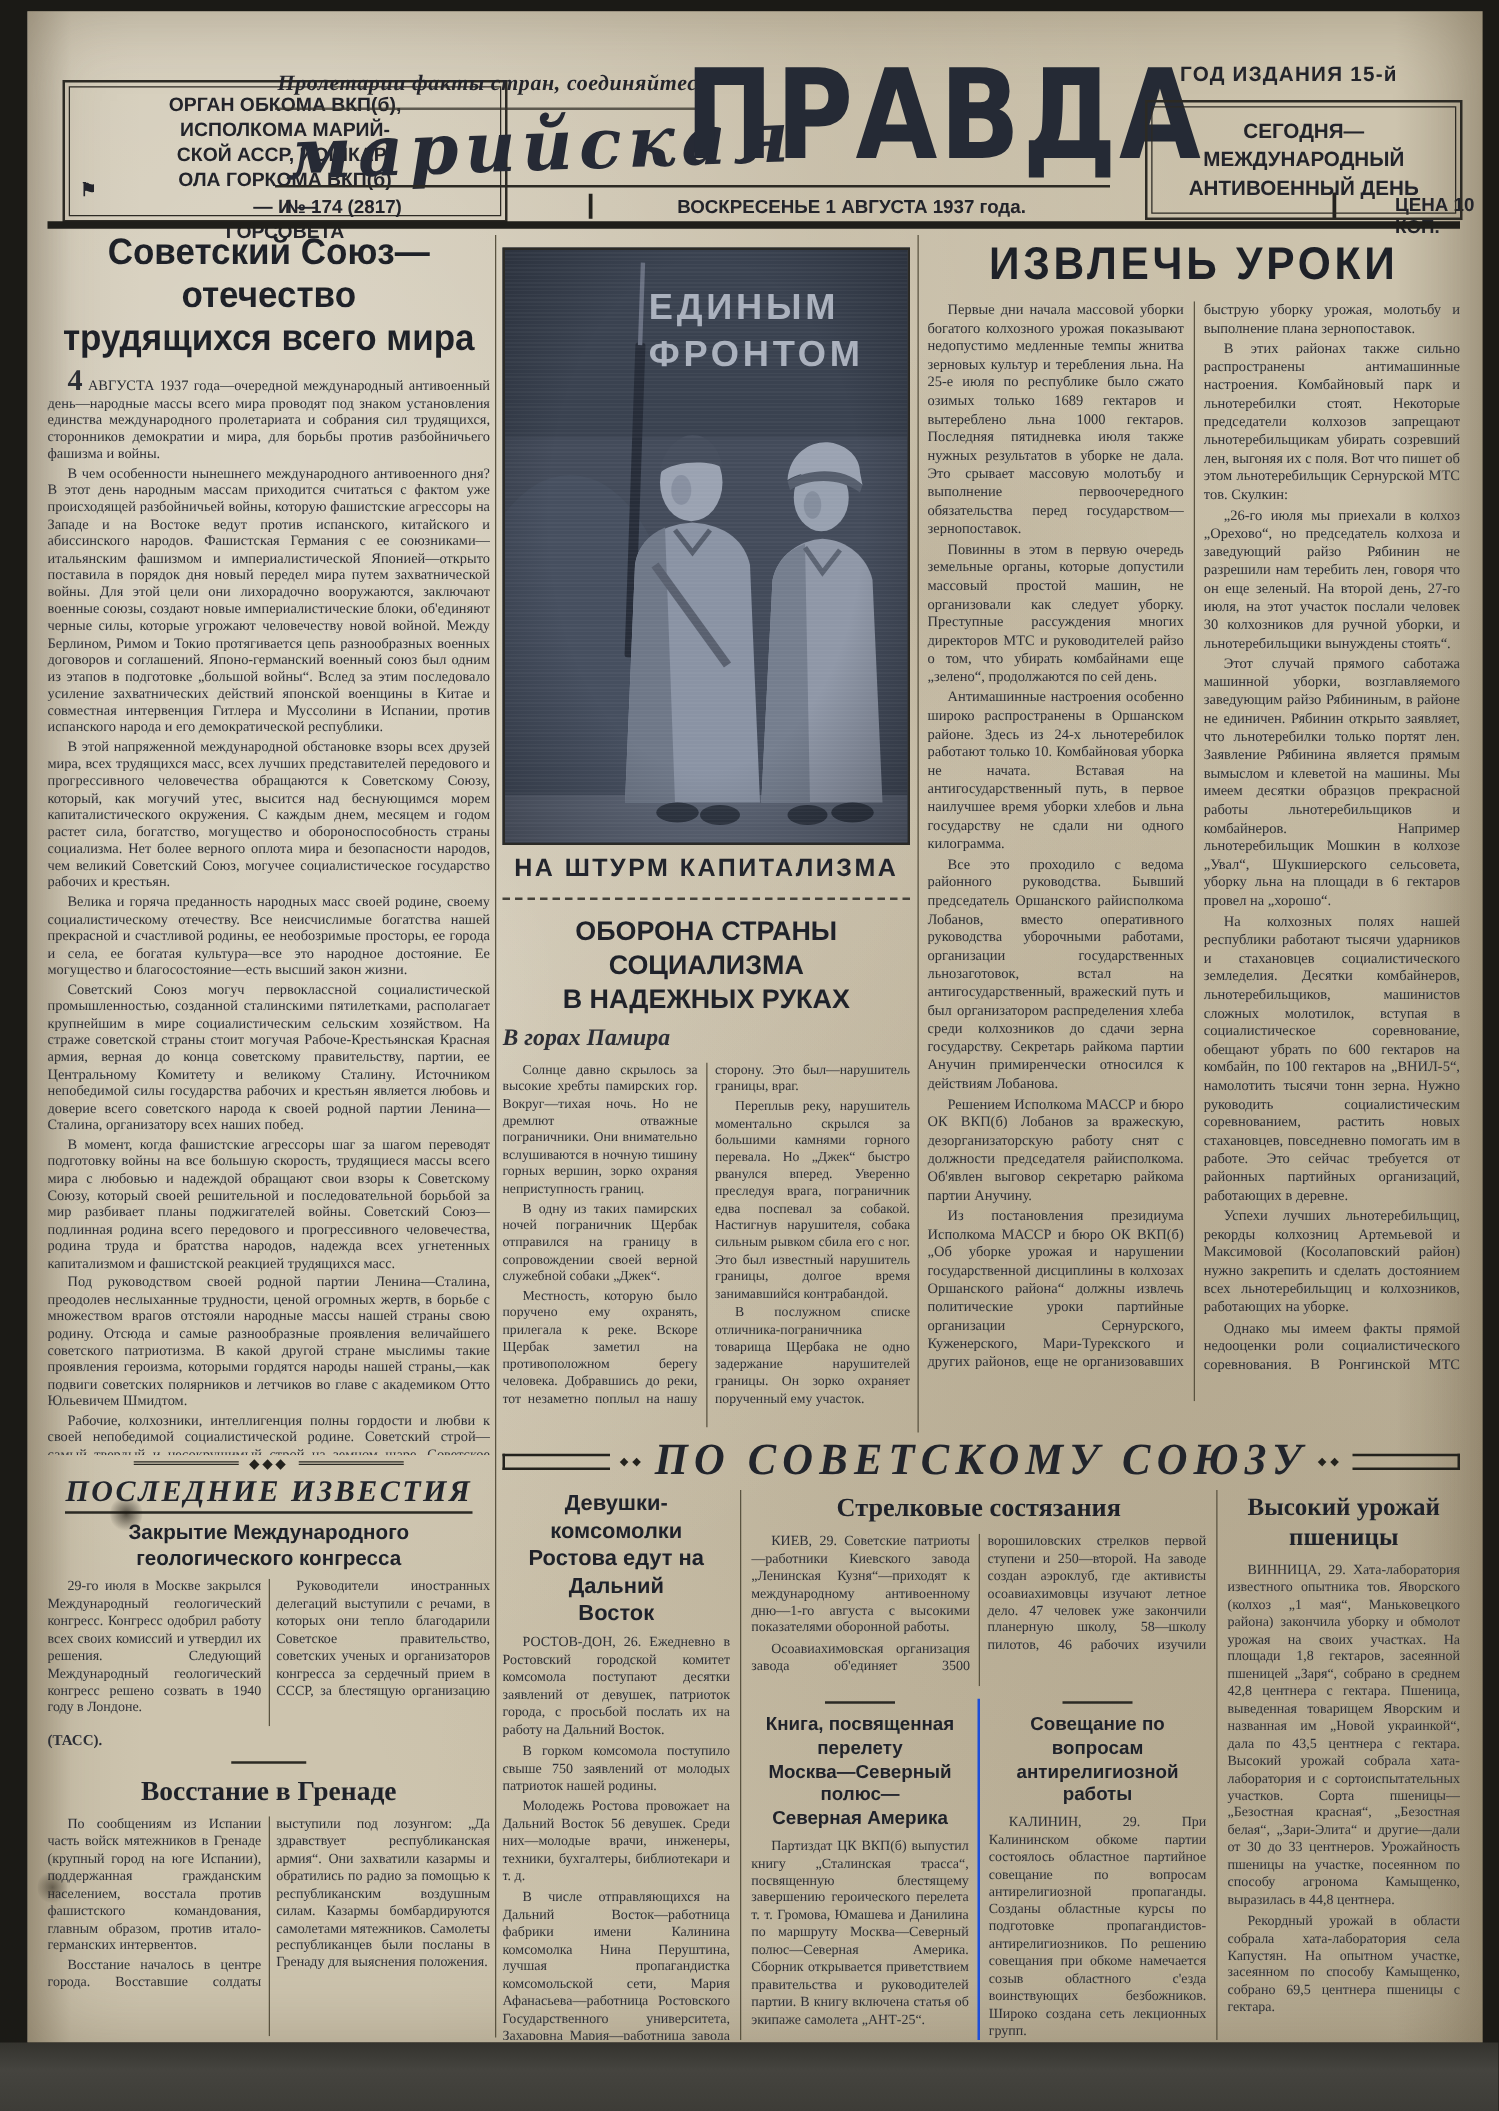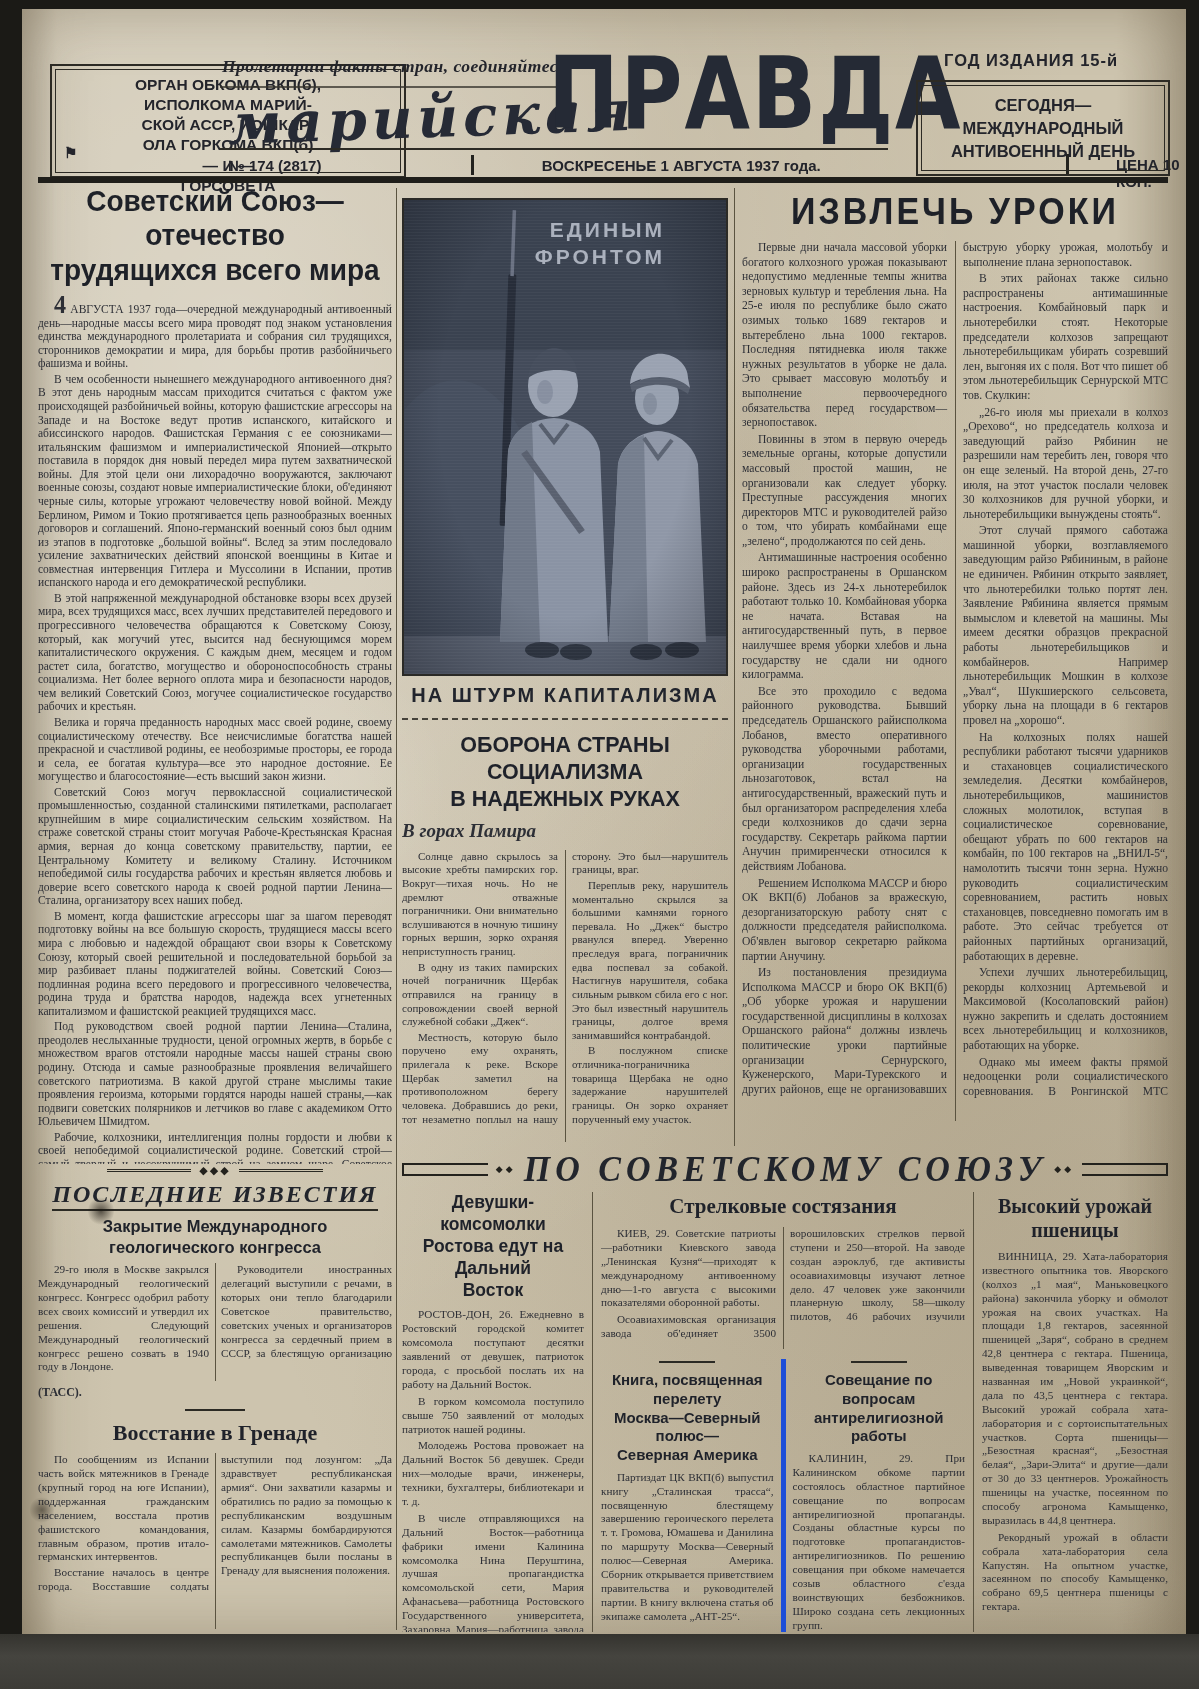--- a/index.html
+++ b/index.html
@@ -64,22 +64,22 @@
   .lead-title{font-family:"Liberation Sans",sans-serif;font-weight:bold;font-size:28px;
     line-height:1.18;text-align:center;color:#1e2128;margin-bottom:10px;transform:scaleY(1.05);}
   .lead .bodytext{font-size:11.5px;line-height:1.18;}
   .firstp::first-letter{font-size:210%;font-weight:bold;line-height:.8;}
 
   .photo-frame{position:absolute;left:402px;top:198px;width:326px;height:478px;border:2px solid #2b2a26;
     box-sizing:border-box;background:#434b5a;overflow:hidden;}
   .photo-frame::after{content:"";position:absolute;inset:0;
     background:repeating-linear-gradient(0deg,rgba(255,255,255,.035) 0 1px,transparent 1px 3px),
                radial-gradient(ellipse at 50% 45%,transparent 55%,rgba(10,12,18,.35));}
-  .poster-text{position:absolute;top:16px;left:56%;transform:translateX(-38%);text-align:right;
-    font-family:"Liberation Sans",sans-serif;font-weight:bold;font-size:21px;letter-spacing:3px;
+  .poster-text{position:absolute;top:28px;left:56%;transform:translateX(-38%);text-align:left;
+    font-family:"Liberation Sans",sans-serif;font-weight:bold;font-size:29px;letter-spacing:3px;
     line-height:1.3;color:#b5bbc7;opacity:.92;z-index:2;}
   .photo-caption{position:absolute;left:402px;top:684px;width:326px;text-align:center;
     font-family:"Liberation Sans",sans-serif;font-weight:bold;font-size:20px;letter-spacing:2px;color:#22252d;}
   .dashed-rule{position:absolute;left:402px;top:718px;width:326px;border-top:2px dashed #45423a;}
 
   .pamir{position:absolute;left:402px;top:732px;width:326px;height:412px;overflow:hidden;}
   .pamir-title{font-family:"Liberation Sans",sans-serif;font-weight:bold;font-size:21.5px;
     line-height:1.25;text-align:center;color:#1f222a;}
   .pamir-sub{font-style:italic;font-weight:bold;font-size:19px;text-align:left;margin:7px 0 8px;}
   .pamir-cols{column-count:2;column-gap:14px;column-rule:1px solid #5a5340;height:292px;
@@ -110,21 +110,21 @@
   .bcol4{width:194px;padding-left:8px;}
   .b-title{font-family:"Liberation Sans",sans-serif;font-weight:bold;text-align:center;
     color:#1f222a;line-height:1.25;}
   .girls-title{font-size:17.5px;margin-bottom:7px;}
   .shoot-title{font-family:"Liberation Serif",serif;font-weight:bold;font-size:21px;
     text-align:center;margin:2px 0 8px;color:#1f222a;}
   .shoot-cols{column-count:2;column-gap:14px;column-rule:1px solid #5a5340;height:122px;
     overflow:hidden;font-size:11.2px;line-height:1.24;}
   .subarts{display:flex;margin-top:10px;}
   .subart{flex:1;box-sizing:border-box;}
-  .subart-l{padding-right:7px;border-right:5px solid #1d4ed8;}
+  .subart-l{padding-right:7px;border-right:2px solid #1d4ed8;}
   .subart-r{padding-left:7px;}
   .subrule{width:56px;border-top:2px solid #2b2a24;margin:2px auto 8px;}
   .sub-title{font-size:15px;margin-bottom:6px;}
   .small-body{font-size:11.2px;line-height:1.24;}
   .wheat-title{font-family:"Liberation Serif",serif;font-weight:bold;font-size:20px;
     text-align:center;line-height:1.2;margin:2px 0 8px;color:#1f222a;}
   .bottom .bodytext p{margin-bottom:3px;}
 
   
   .latest{position:absolute;left:38px;top:1164px;width:354px;height:466px;overflow:hidden;}

